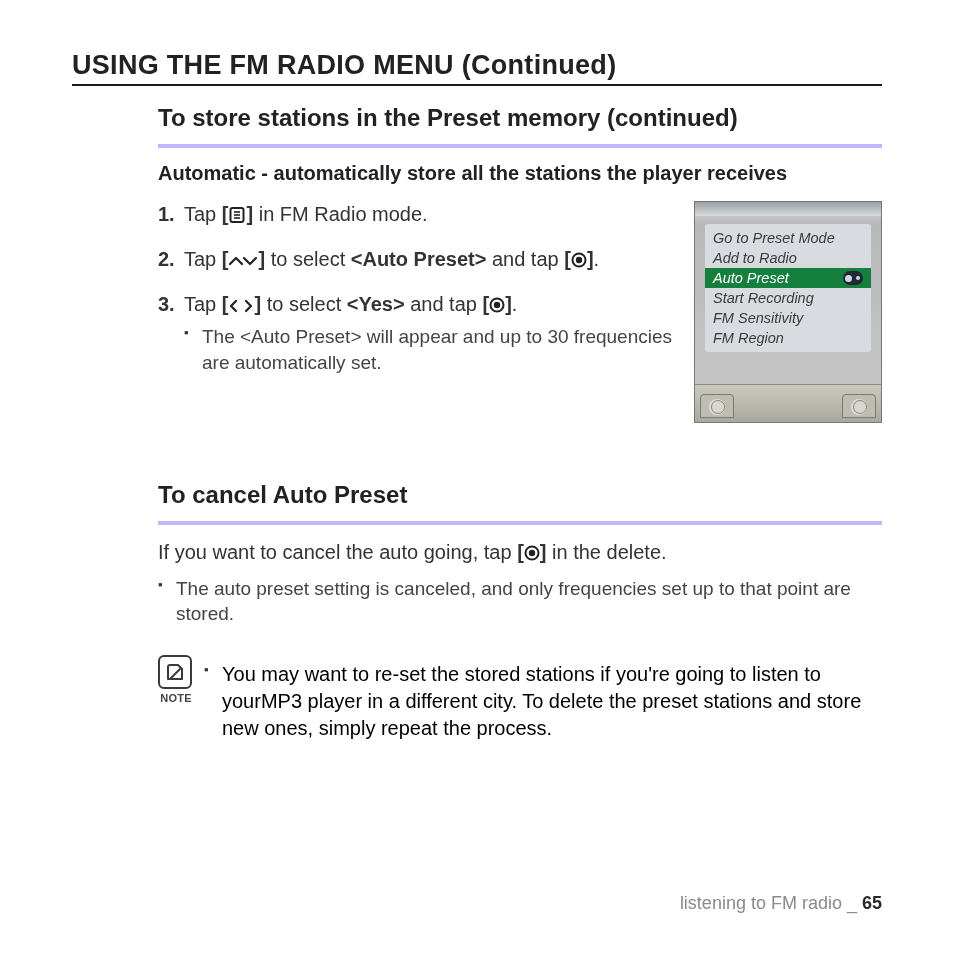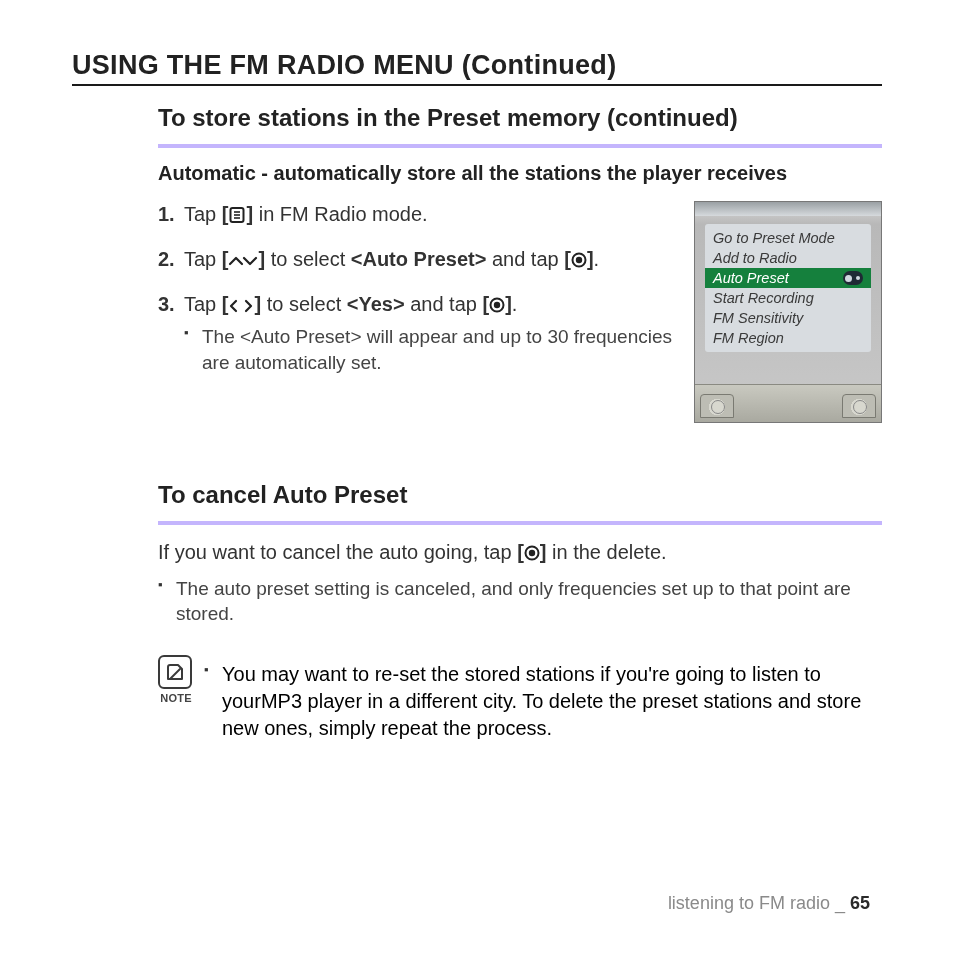--- a/index.html
+++ b/index.html
@@ -110,21 +110,21 @@
   .note-ico {
     width: 34px; height: 34px; border: 2px solid #3a3a3a; border-radius: 6px;
     display:flex; align-items:center; justify-content:center;
     color:#3a3a3a;
   }
   .note-label { font-size: 11px; font-weight: bold; letter-spacing: 0.3px; margin-top: 3px; color:#444; }
   .note-body { font-size: 20px; color: #333; line-height: 1.38; }
   .note-body ul.sq > li { font-size: 20px; color:#000000; }
 
   .footer {
-    position: absolute; right: 84px; bottom: 40px;
+    position: absolute; right: 72px; bottom: 40px;
     font-size: 18px; color: #8a8a8a;
   }
   .footer .pg { color: #2a2a2a; font-weight: bold; }
 </style>
 </head>
 <body>
 
 <h1 class="page-title">USING THE FM RADIO MENU (Continued)</h1>
 
 <h2 class="section-title">To store stations in the Preset memory (continued)</h2>

